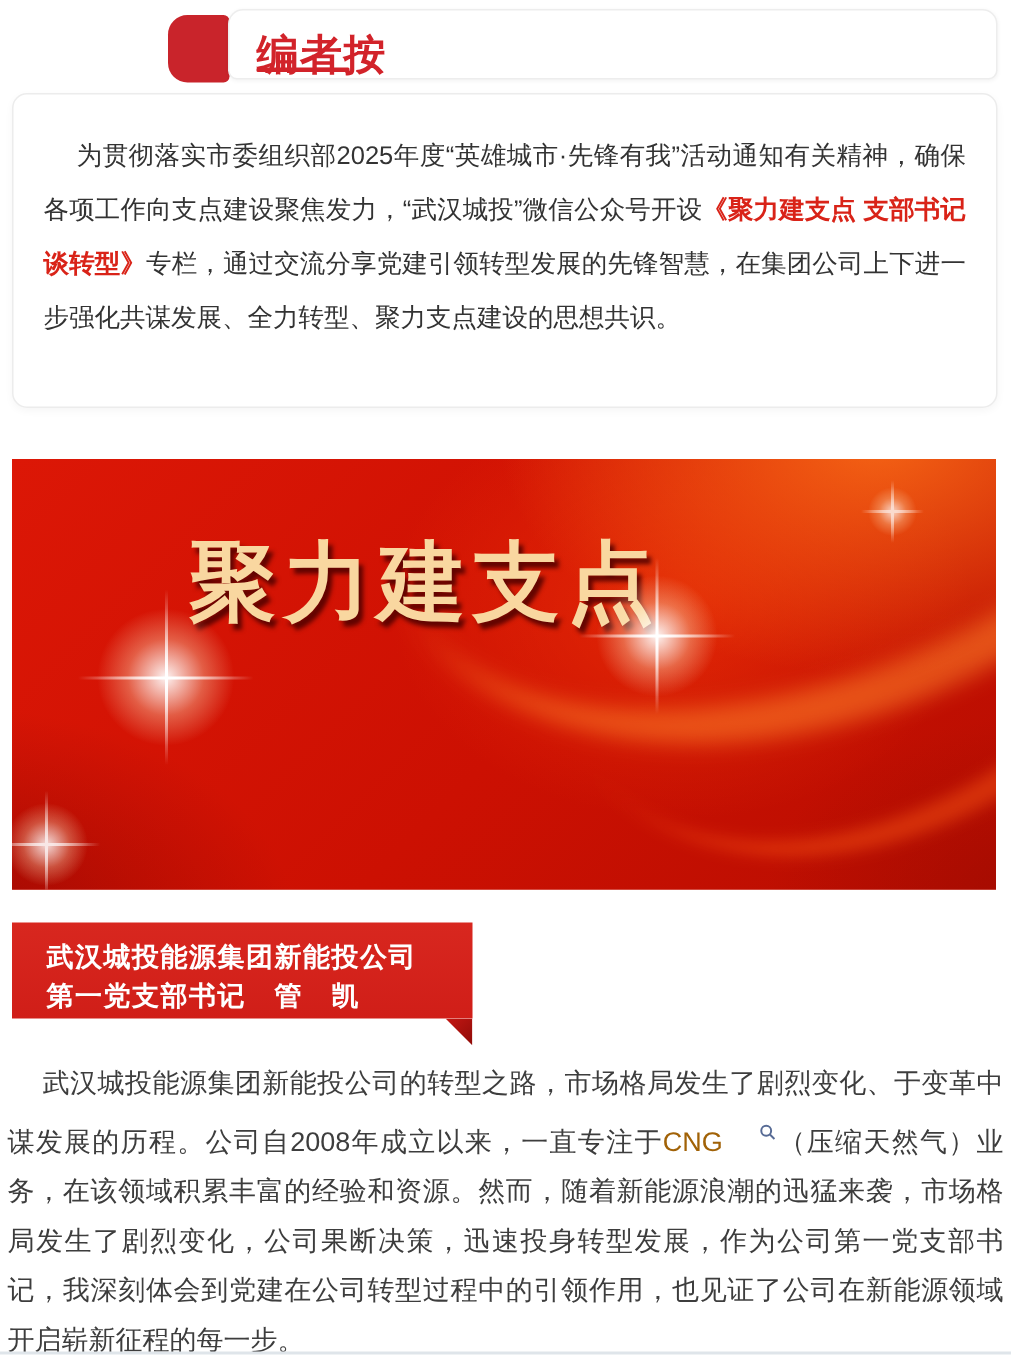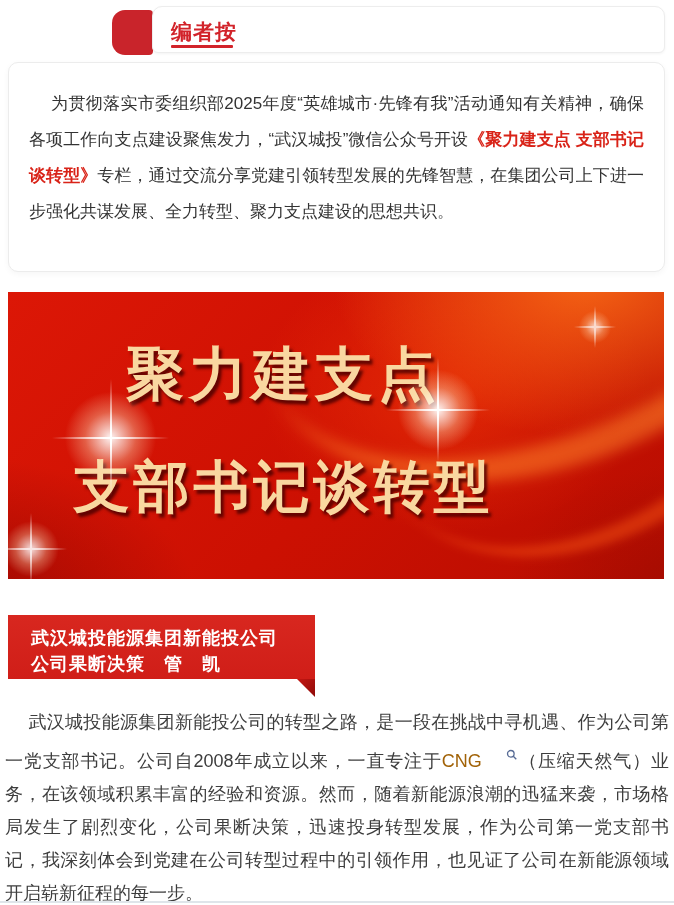--- a/index.html
+++ b/index.html
@@ -16,21 +16,21 @@
     background:#c9242b; border-radius:13px 4px 4px 13px; z-index:1;
   }
   .header-card {
     position:absolute; left:152px; top:6px; width:513px; height:47px;
     background:#ffffff; border:1px solid #ededed;
     border-radius:10px 10px 6px 6px;
     box-shadow:0 1px 3px rgba(0,0,0,.05); z-index:2;
   }
   .header-title {
     position:absolute; left:18px; top:11px;
-    font-size:21px; font-weight:bold; color:#d2232a; letter-spacing:1px;
+    font-size:28px; font-weight:bold; color:#d2232a; letter-spacing:1px;
   }
   .header-underline {
     position:absolute; left:18px; top:38px; width:62px; height:3px;
     background:#d2232a; border-radius:1px;
   }
 
   
   .note-card {
     position:absolute; left:8px; top:62px; width:657px; height:210px;
     background:#ffffff; border:1px solid #ececec; border-radius:10px;
@@ -38,21 +38,21 @@
     padding:23px 20px 0 20px;
   }
   .note-text {
     font-size:17px; line-height:36px; color:#333333;
     text-align:justify; text-indent:1.3em;
   }
   .note-highlight { color:#d92318; font-weight:bold; }
 
   
   .banner {
-    position:absolute; left:8px; top:292px; width:656px; height:287px;
+    position:absolute; left:8px; top:306px; width:656px; height:287px;
     overflow:hidden; background-color:#cc1002;
     background-image:
       radial-gradient(ellipse 420px 260px at 88% -4%, rgba(255,120,25,.8), rgba(255,120,25,0) 60%),
       radial-gradient(ellipse 300px 220px at 68% 34%, rgba(255,70,10,.45), rgba(255,70,10,0) 65%),
       radial-gradient(ellipse 380px 240px at -6% 108%, rgba(125,2,0,.6), rgba(125,2,0,0) 60%),
       radial-gradient(ellipse 300px 200px at 104% 102%, rgba(140,8,0,.45), rgba(140,8,0,0) 60%),
       linear-gradient(135deg,#dc1706 0%, #cc1002 55%, #b80e01 100%);
   }
   .swirl1 {
     position:absolute; width:620px; height:420px; left:230px; top:-250px;
@@ -134,27 +134,26 @@
 
 <div class="banner">
   <div class="swirl1"></div>
   <div class="swirl2"></div>
 
   <div class="star star-left"></div>
   <div class="star star-right"></div>
   <div class="star star-small"></div>
   <div class="star star-corner"></div>
   <div class="banner-line banner-line1">聚力建支点</div>
-  <div class="banner-line banner-line2">支部书记谈转型</div>
 </div>
 
 <div class="ribbon">
   <span class="ribbon-line">武汉城投能源集团新能投公司</span>
-  <span class="ribbon-line">公司果断决策　管　凯</span>
+  <span class="ribbon-line">第一党支部书记　管　凯</span>
 </div>
 <div class="ribbon-tail"></div>
 
-<p class="article"><span>武汉城投能源集团新能投公司的转型之路，是一段在挑战中寻机遇、作为公司第一党支部书记。公司自2008年成立以来，一直专注于</span><a class="cng-link"><span>CNG</span><span class="cng-sup"><svg width="12" height="12" viewBox="0 0 12 12">
+<p class="article"><span>武汉城投能源集团新能投公司的转型之路，市场格局发生了剧烈变化、于变革中谋发展的历程。公司自2008年成立以来，一直专注于</span><a class="cng-link"><span>CNG</span><span class="cng-sup"><svg width="12" height="12" viewBox="0 0 12 12">
           <circle cx="4.8" cy="4.8" r="3.3" fill="none" stroke="#576b95" stroke-width="1.3"></circle>
           <line x1="7.3" y1="7.3" x2="10.3" y2="10.3" stroke="#576b95" stroke-width="1.3"></line>
         </svg></span></a><span>（压缩天然气）业务，在该领域积累丰富的经验和资源。然而，随着新能源浪潮的迅猛来袭，市场格局发生了剧烈变化，公司果断决策，迅速投身转型发展，作为公司第一党支部书记，我深刻体会到党建在公司转型过程中的引领作用，也见证了公司在新能源领域开启崭新征程的每一步。</span></p>
 
 <div class="bottom-divider"></div>
 
 </body></html>

